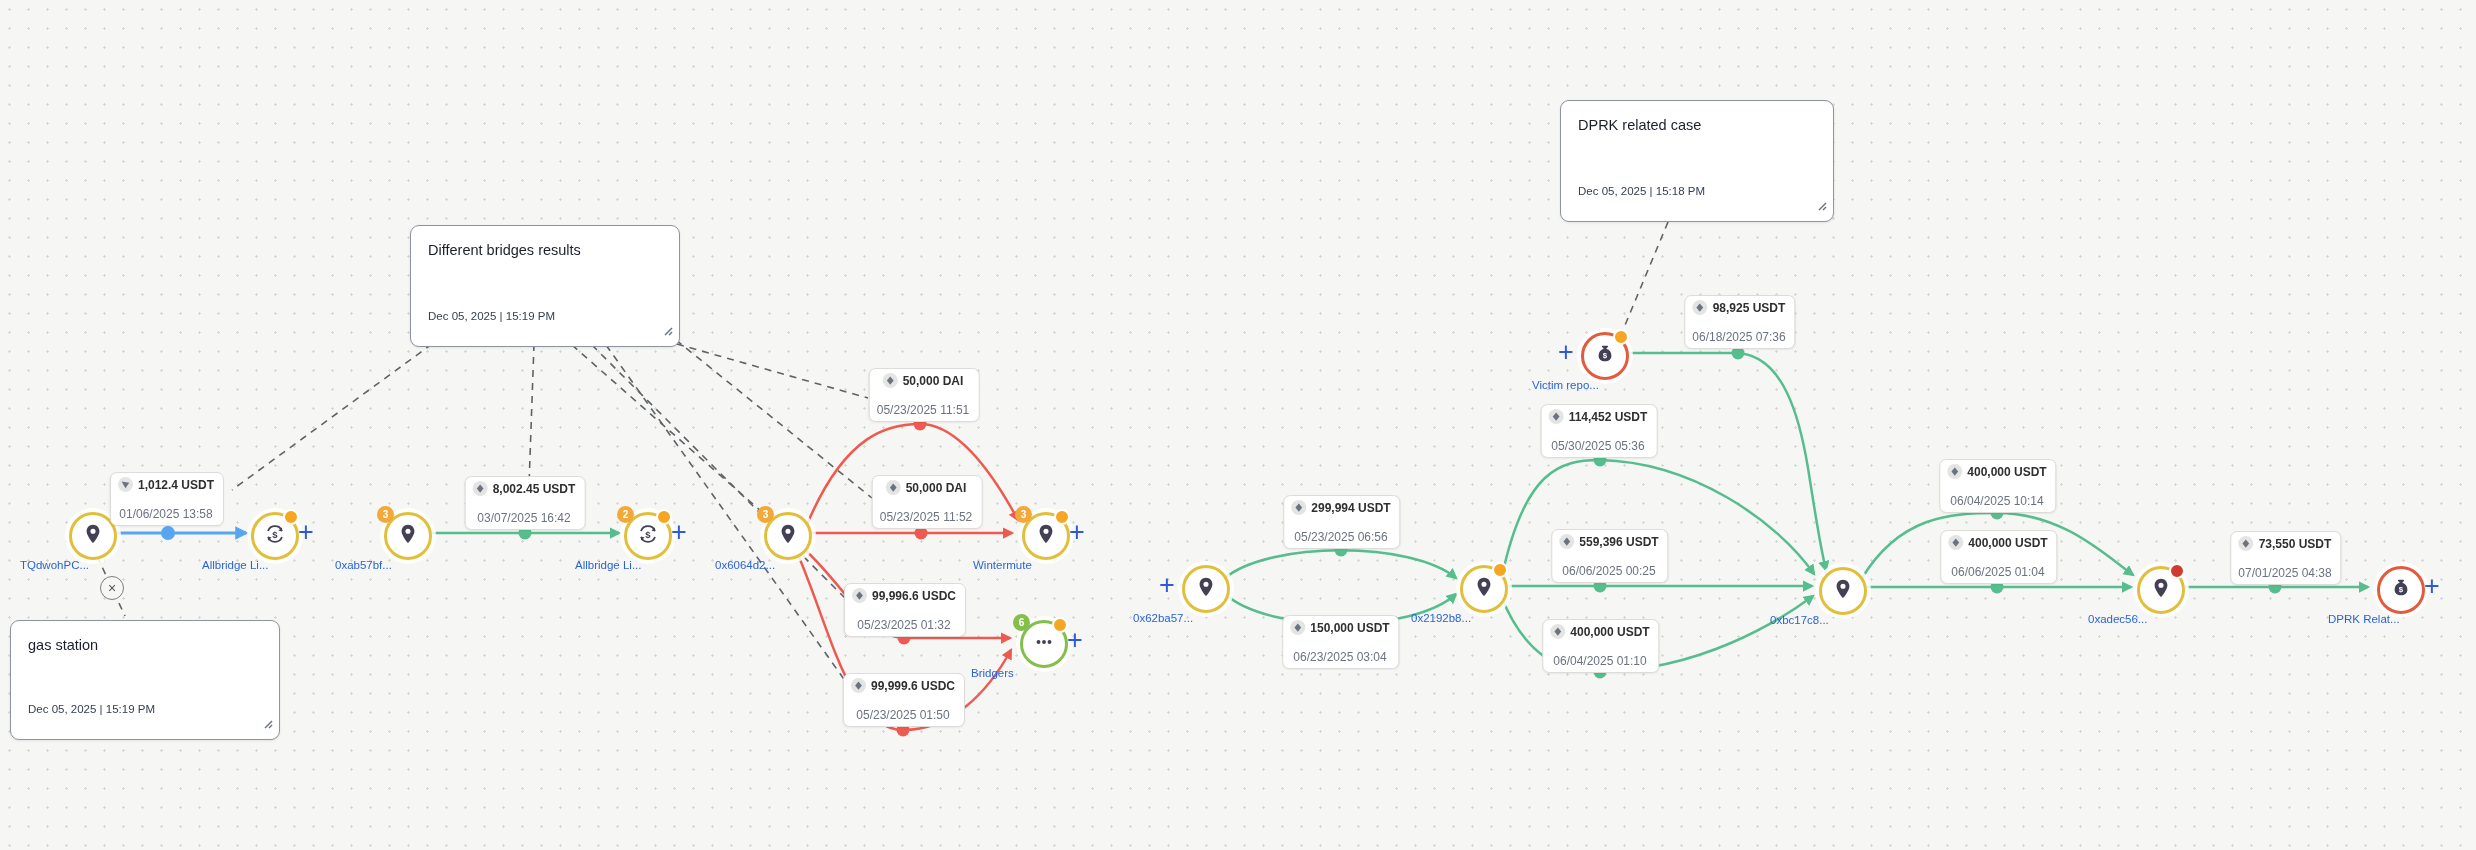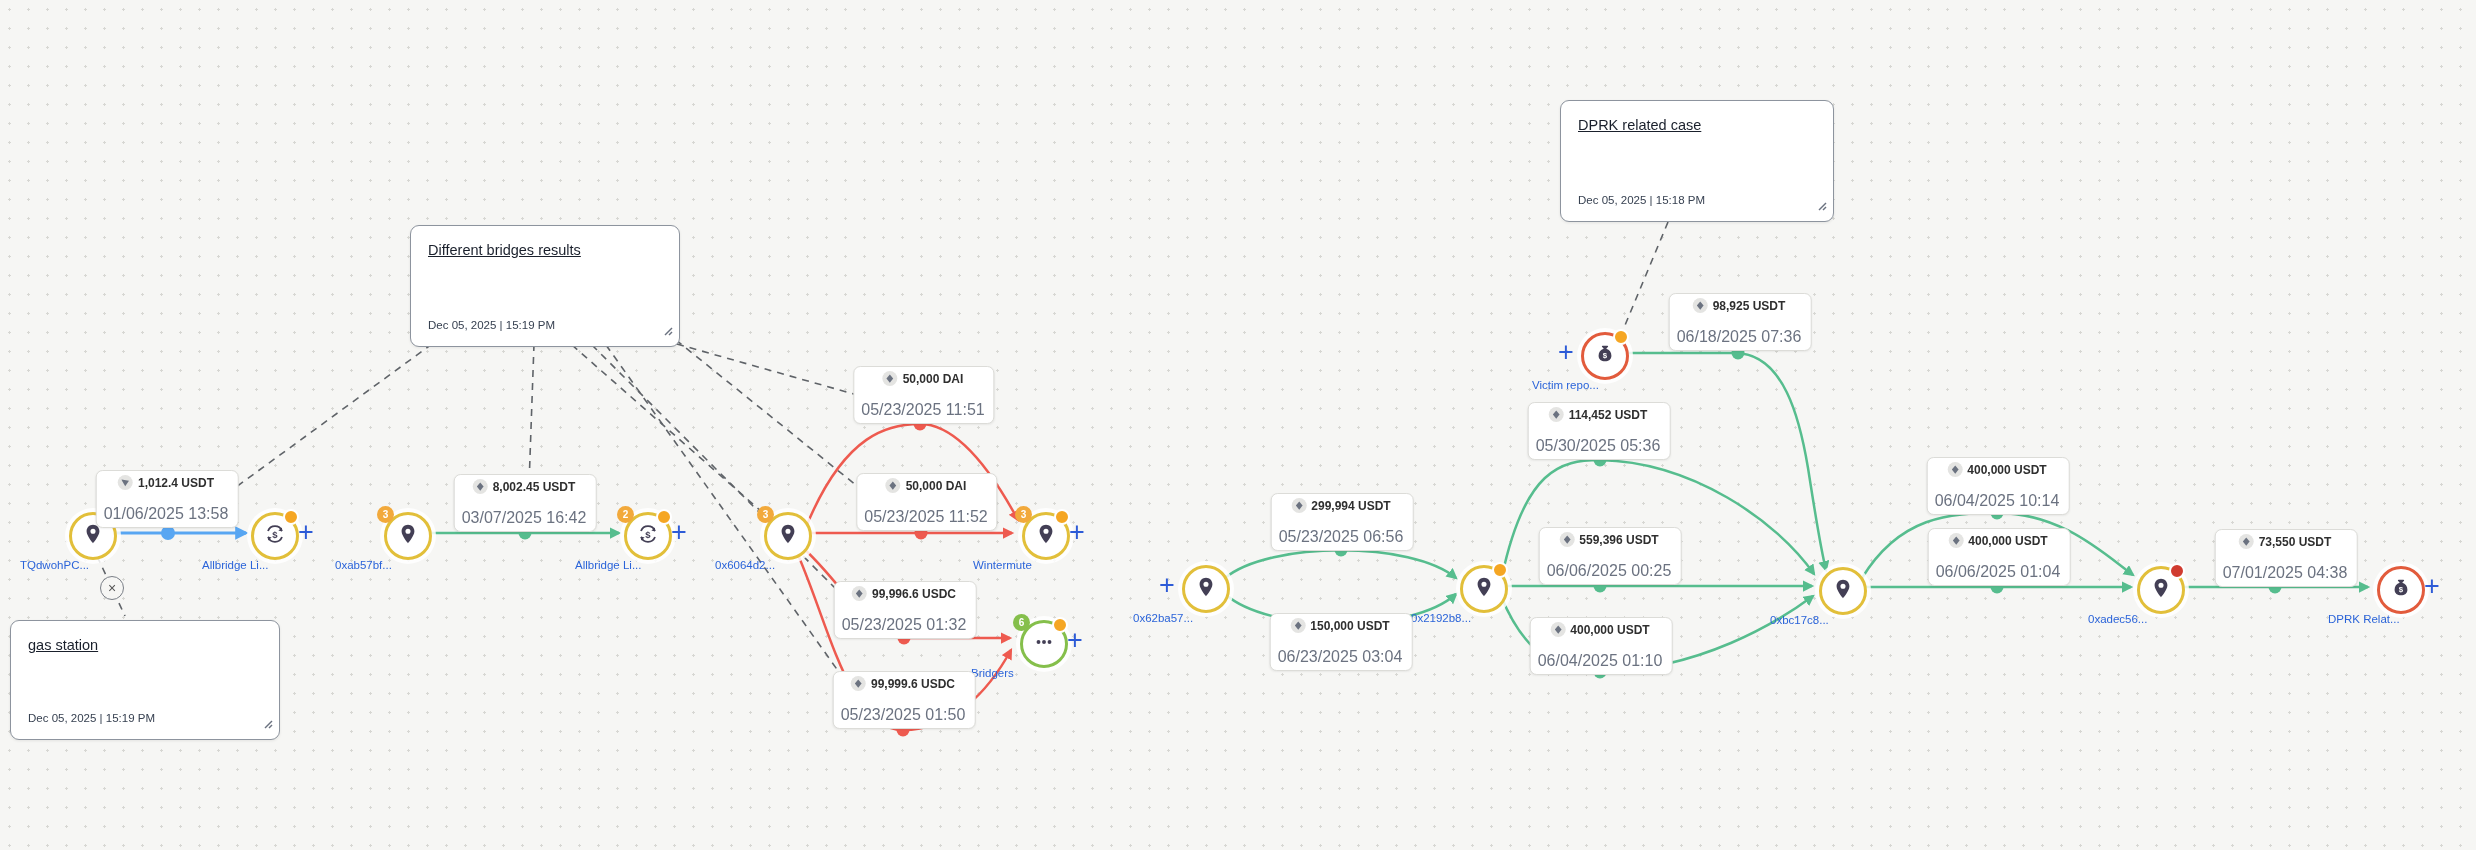--- a/index.html
+++ b/index.html
@@ -50,28 +50,28 @@
     box-shadow:0 1px 2px rgba(0,0,0,.06);
     padding:4px 9px 4px 7px;display:inline-flex;flex-direction:column;align-items:center;
     white-space:nowrap;cursor:pointer;
   }
   .pill .row1{display:flex;align-items:center;gap:5px;}
   .coin{
     width:15px;height:15px;border-radius:50%;background:#e4e4e2;
     display:flex;align-items:center;justify-content:center;flex:0 0 auto;
   }
   .amt{font-size:12px;font-weight:600;color:#2f2f2f;}
-  .pdate{font-size:16px;color:#6b7280;margin-top:15px;}
+  .pdate{font-size:12px;color:#6b7280;margin-top:15px;}
   
   .note{
     position:absolute;z-index:6;background:#fff;border:1px solid #8d949e;border-radius:9px;
     box-shadow:0 1px 3px rgba(0,0,0,.08);cursor:move;
   }
-  .note .ntitle{position:absolute;left:17px;top:16px;font-size:14.5px;color:#1a202c;text-decoration:underline;}
-  .note .ndate{position:absolute;left:17px;bottom:15px;font-size:11.5px;color:#374151;}
+  .note .ntitle{position:absolute;left:17px;top:16px;font-size:14.5px;color:#1a202c;}
+  .note .ndate{position:absolute;left:17px;bottom:24px;font-size:11.5px;color:#374151;}
   .note .nresize{position:absolute;right:6px;bottom:6px;cursor:nwse-resize;}
   
   .unlink{
     position:absolute;z-index:5;width:22px;height:22px;border-radius:50%;
     background:#f6f6f4;border:1.5px solid #7a7f87;color:#555;
     display:flex;align-items:center;justify-content:center;
     font-size:14px;line-height:1;transform:translate(-50%,-50%);cursor:pointer;
   }
   .icon-dark{color:#433f55;fill:#433f55;}
 </style>

